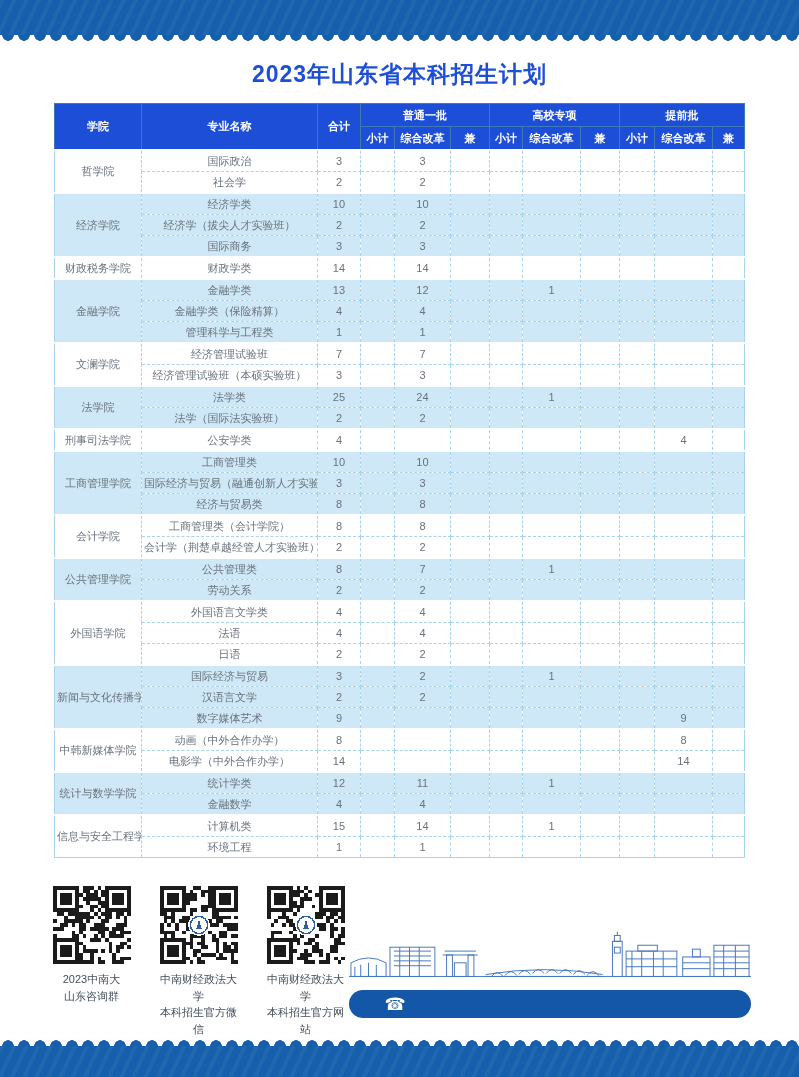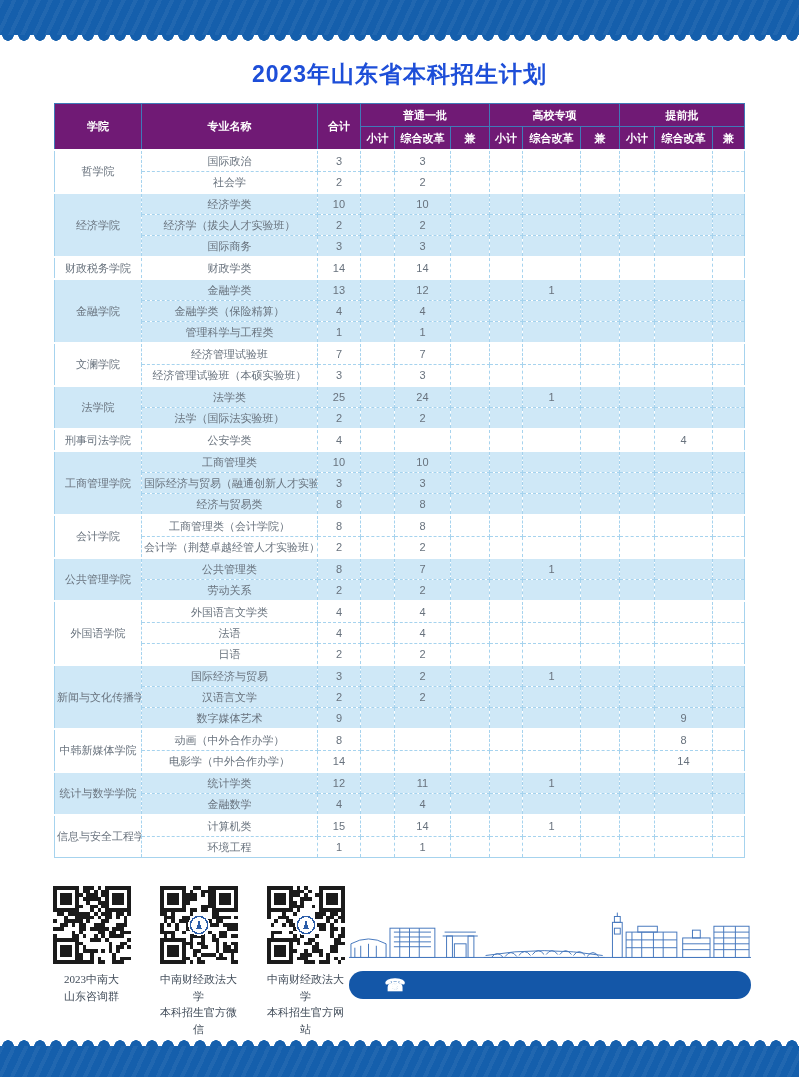--- a/index.html
+++ b/index.html
@@ -23,39 +23,38 @@
   .page-title{
     margin-top:15px;text-align:center;font-size:23px;font-weight:bold;
     color:#1d4ed8;letter-spacing:1px;
   }
   
   table.plan{
     width:690px;margin:13px auto 0;border-collapse:collapse;table-layout:fixed;
     border:1px solid #a6d3ee;
   }
   table.plan th{
-    background:#701a75;color:#ffffff;font-weight:bold;font-size:11px;
+    background:#1d4ed8;color:#ffffff;font-weight:bold;font-size:11px;
     border:1px solid #3f7ab8;padding:0;height:22px;line-height:1.1;
   }
   table.plan td{
     border:1px dashed #a6d3ee;font-size:11px;color:#68727d;
     text-align:center;padding:0 2px;height:20px;line-height:1.15;
     overflow:hidden;white-space:nowrap;
   }
   tr.g-blue td{background:#cfe8f7;}
   tr.g-white td{background:#ffffff;}
   tr.group-first td{border-top:2px solid #ffffff;}
   td.college-cell{font-size:11px;color:#5f6b76;margin-top:48px;}
   td.major-cell{font-size:11px;color:#5f6b76;}
   td.value-cell{color:#7d858d;}
   
   .footer{
     width:702px;margin:28px auto 0;display:flex;justify-content:space-between;
-    align-items:flex-start;
-    font-family:Liberation Serif, serif;
+    align-items:center;
   }
   .qr-row{display:flex;gap:21px;}
   .qr-block{width:86px;text-align:center;}
   .qr-svg{width:78px;height:78px;display:block;margin:0 auto;background:#fff;}
   .qr-caption{margin-top:7px;font-size:11px;color:#414c59;line-height:1.5;}
   .right-col{width:412px;display:flex;flex-direction:column;margin-top:24px;}
   .skyline{width:100%;height:52px;display:block;}
   .phone-pill{
     margin-top:9px;height:28px;border-radius:15px;background:#1457a8;
     display:flex;align-items:center;padding-left:36px;gap:9px;

